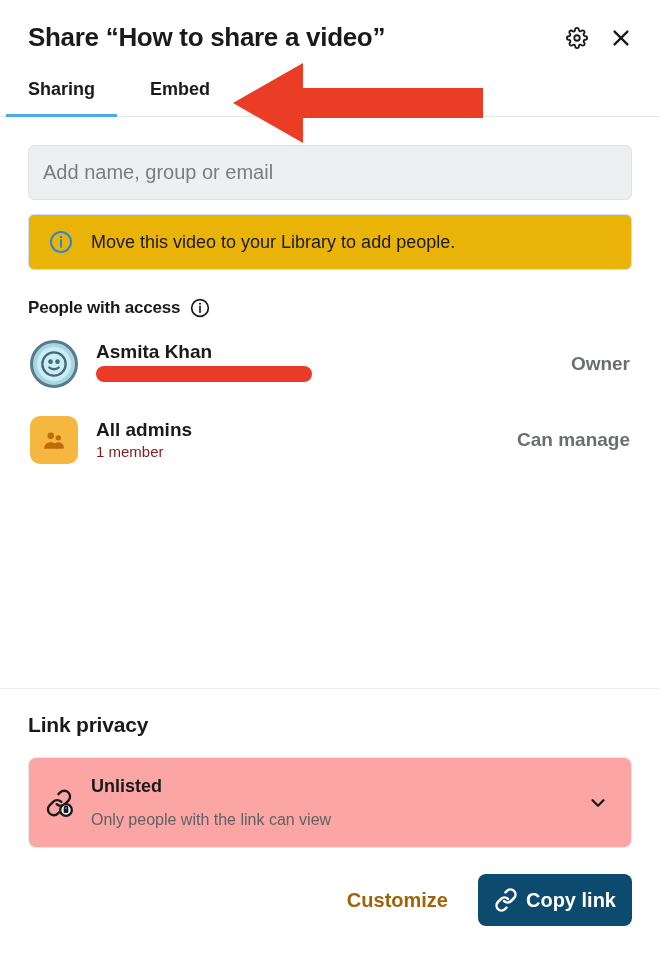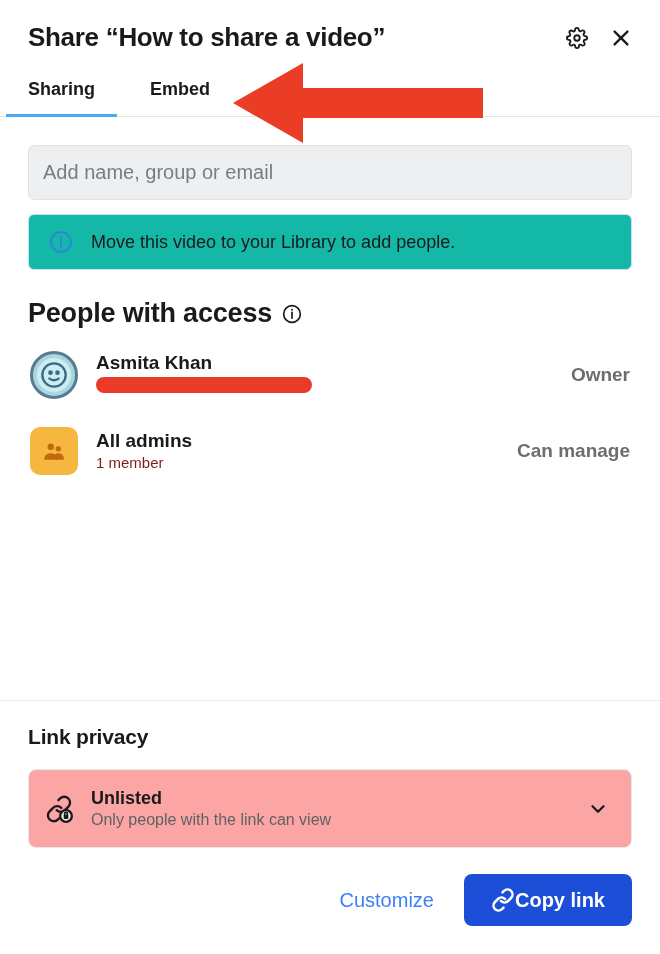--- a/index.html
+++ b/index.html
@@ -85,32 +85,32 @@
       padding: 15px 14px;
       font-size: 20px;
       color: #000000;
       outline: none;
     }
     .add-input::placeholder { color: #7a7d80; }
     .notice {
       display: flex;
       align-items: center;
       gap: 18px;
-      background: #14b8a6;
+      background: #eab308;
       border: 1px solid #c7e0f5;
       border-radius: 6px;
       padding: 15px 20px;
       margin-top: 14px;
     }
     .notice-text { font-size: 18px; color: #1a1a1a; }
     .section-title {
       display: flex;
       align-items: center;
       gap: 10px;
-      font-size: 27px;
+      font-size: 17px;
       font-weight: 700;
       margin-top: 28px;
       letter-spacing: -0.2px;
     }
     .people-list { margin-top: 14px; }
     .person-row {
       display: flex;
       align-items: center;
       gap: 18px;
       padding: 8px 2px;
@@ -170,48 +170,48 @@
       gap: 18px;
       background: #fca5a5;
       border: 1px solid #e8e9ea;
       border-radius: 8px;
       padding: 18px 22px 18px 16px;
       margin-top: 20px;
       cursor: pointer;
     }
     .privacy-meta { flex: 1; }
     .privacy-name { font-size: 18px; font-weight: 700; }
-    .privacy-desc { font-size: 16px; color: #5f6265; margin-top: 2px; }
+    .privacy-desc { font-size: 16px; color: #5f6265; margin-top: 14px; }
     .actions {
       display: flex;
       justify-content: flex-end;
       align-items: center;
       gap: 18px;
       margin-top: 26px;
     }
     .btn-customize {
       background: none;
       border: none;
       font-size: 20px;
-      font-weight: 400;
-      cursor: pointer;
-      color: #3b82f6;
+      font-weight: 700;
+      cursor: pointer;
+      color: #a16207;
       padding: 12px 12px;
     }
     .btn-copy {
       display: inline-flex;
       align-items: center;
-      gap: 0;
-      background: #1d4ed8;
+      gap: 8px;
+      background: #0c4a6e;
       border: none;
       border-radius: 8px;
       color: #fff;
       font-size: 20px;
       font-weight: 700;
-      padding: 14px 27px;
+      padding: 14px 16px;
       cursor: pointer;
     }
   </style>
 </head>
 <body>
 
 <div class="modal">
 
   <div class="header">
     <h1 class="title">Share “How to share a video”</h1>

